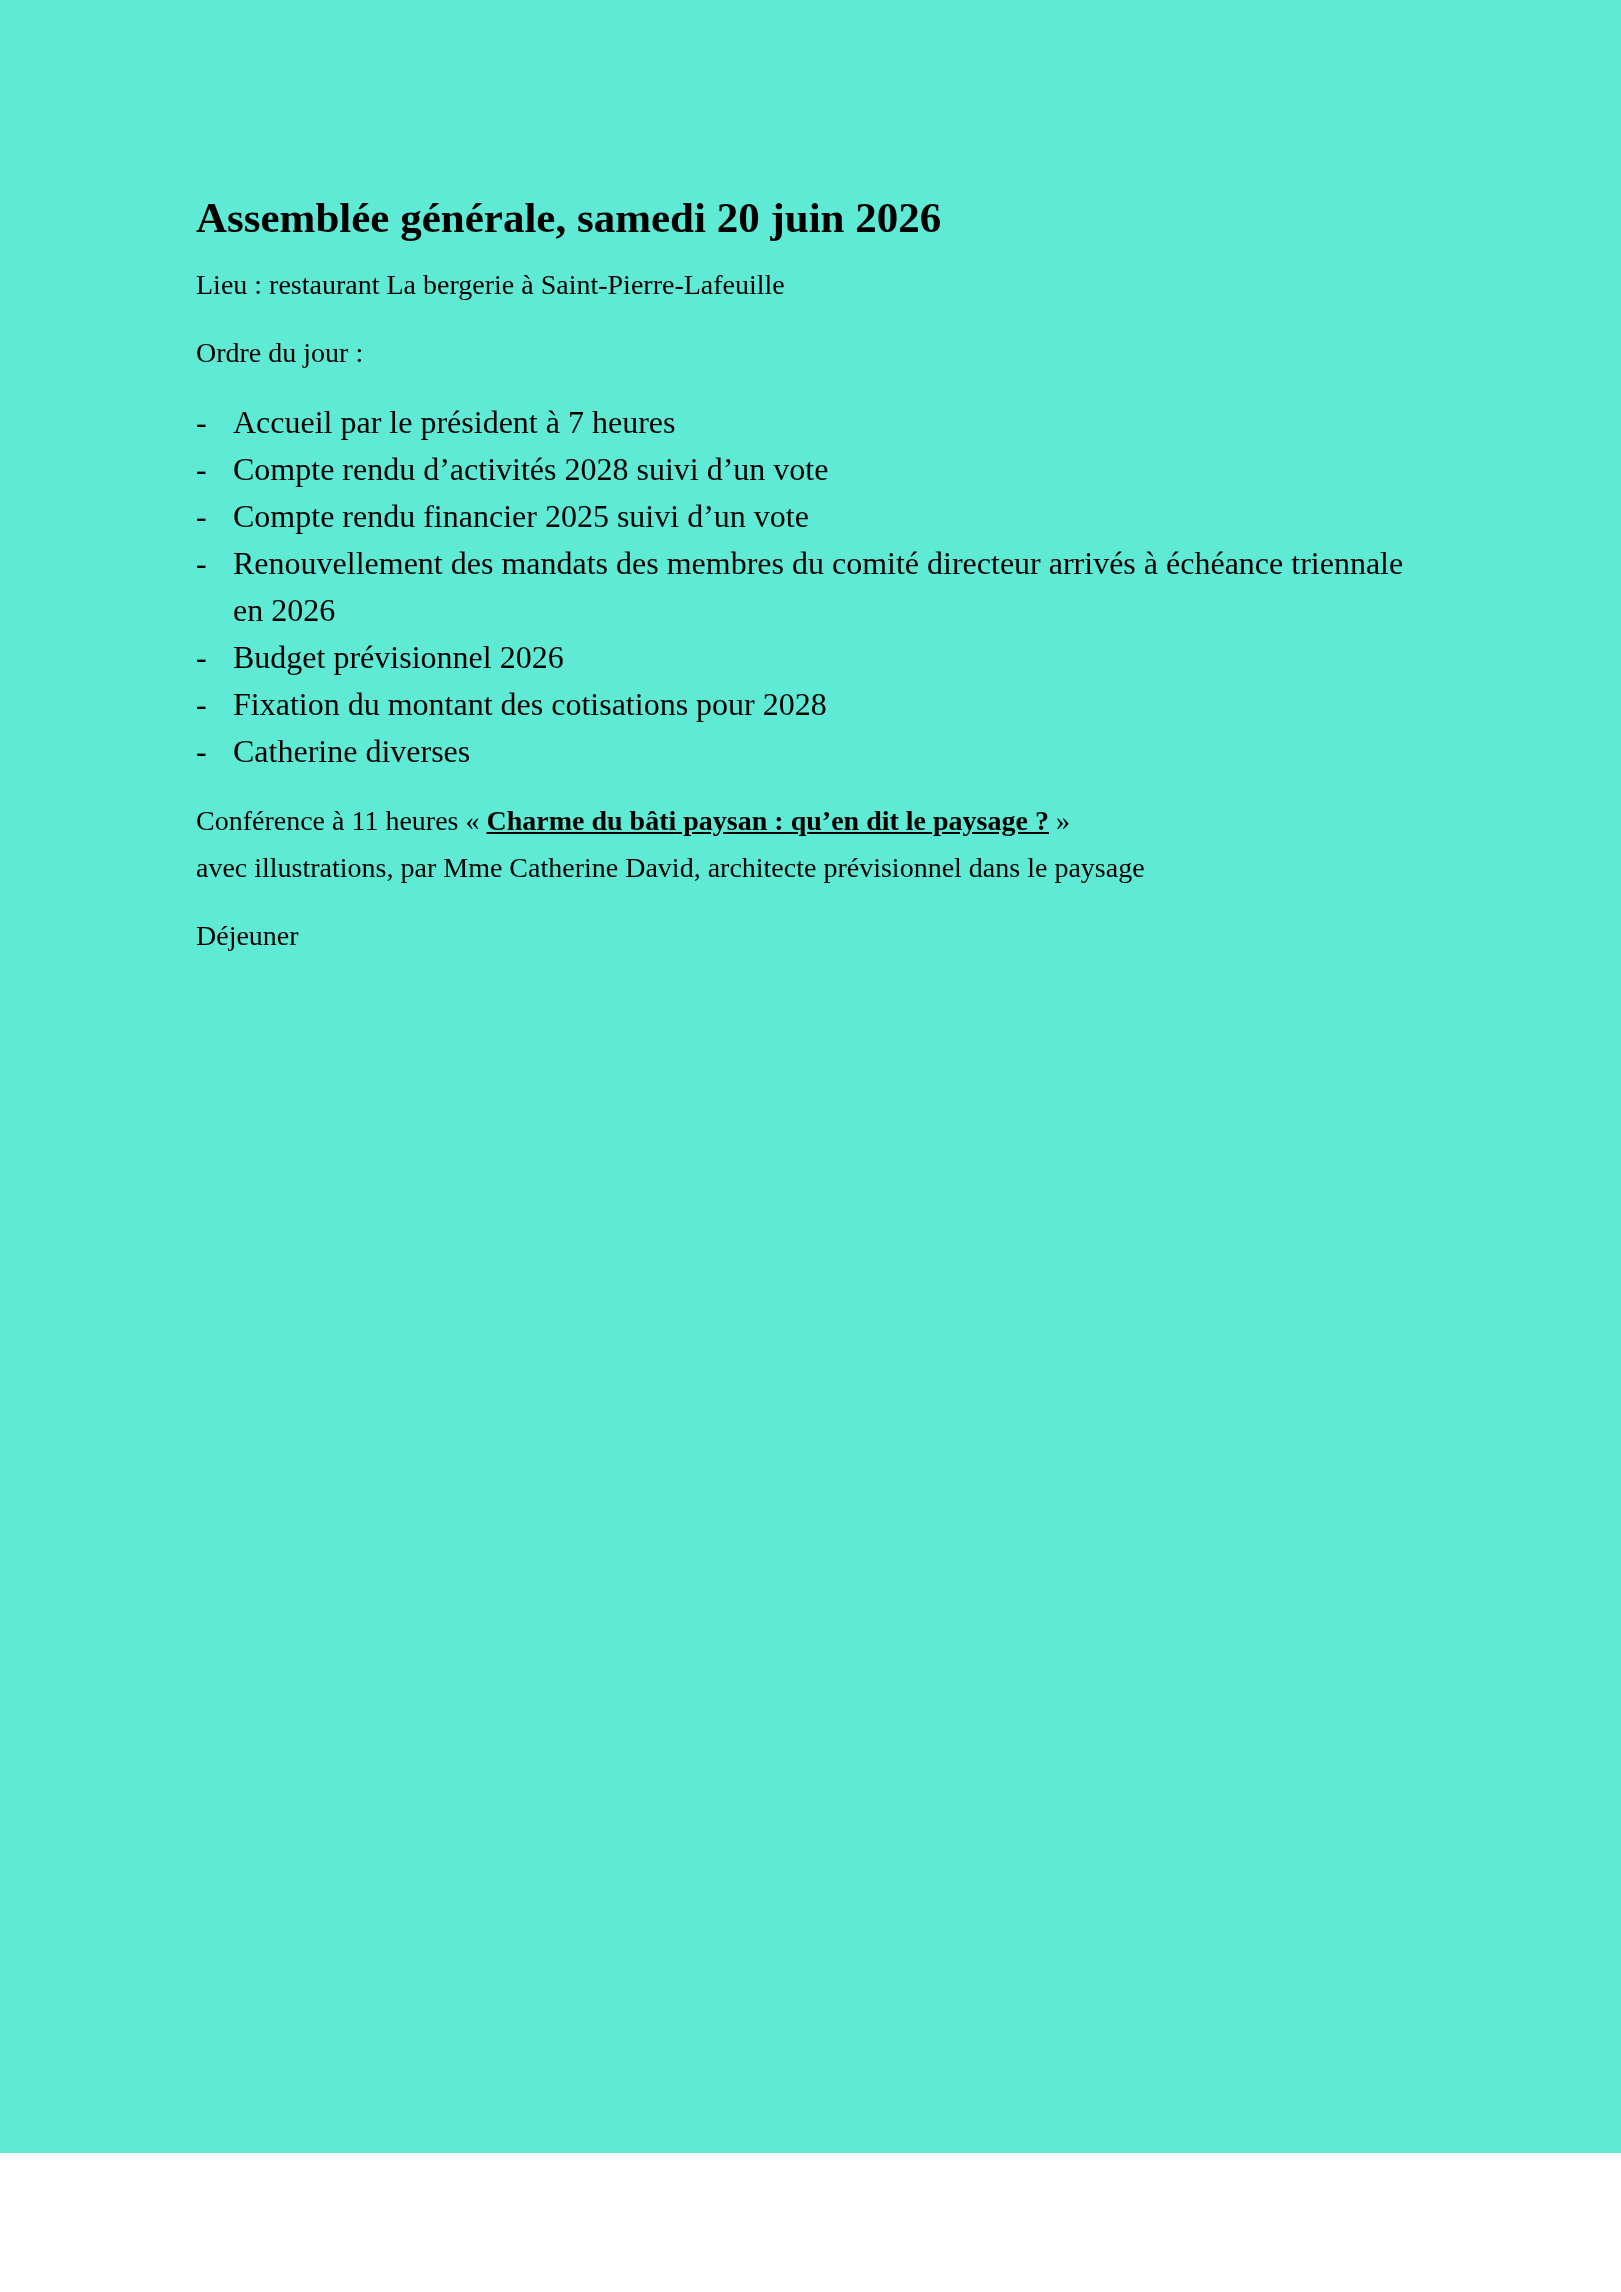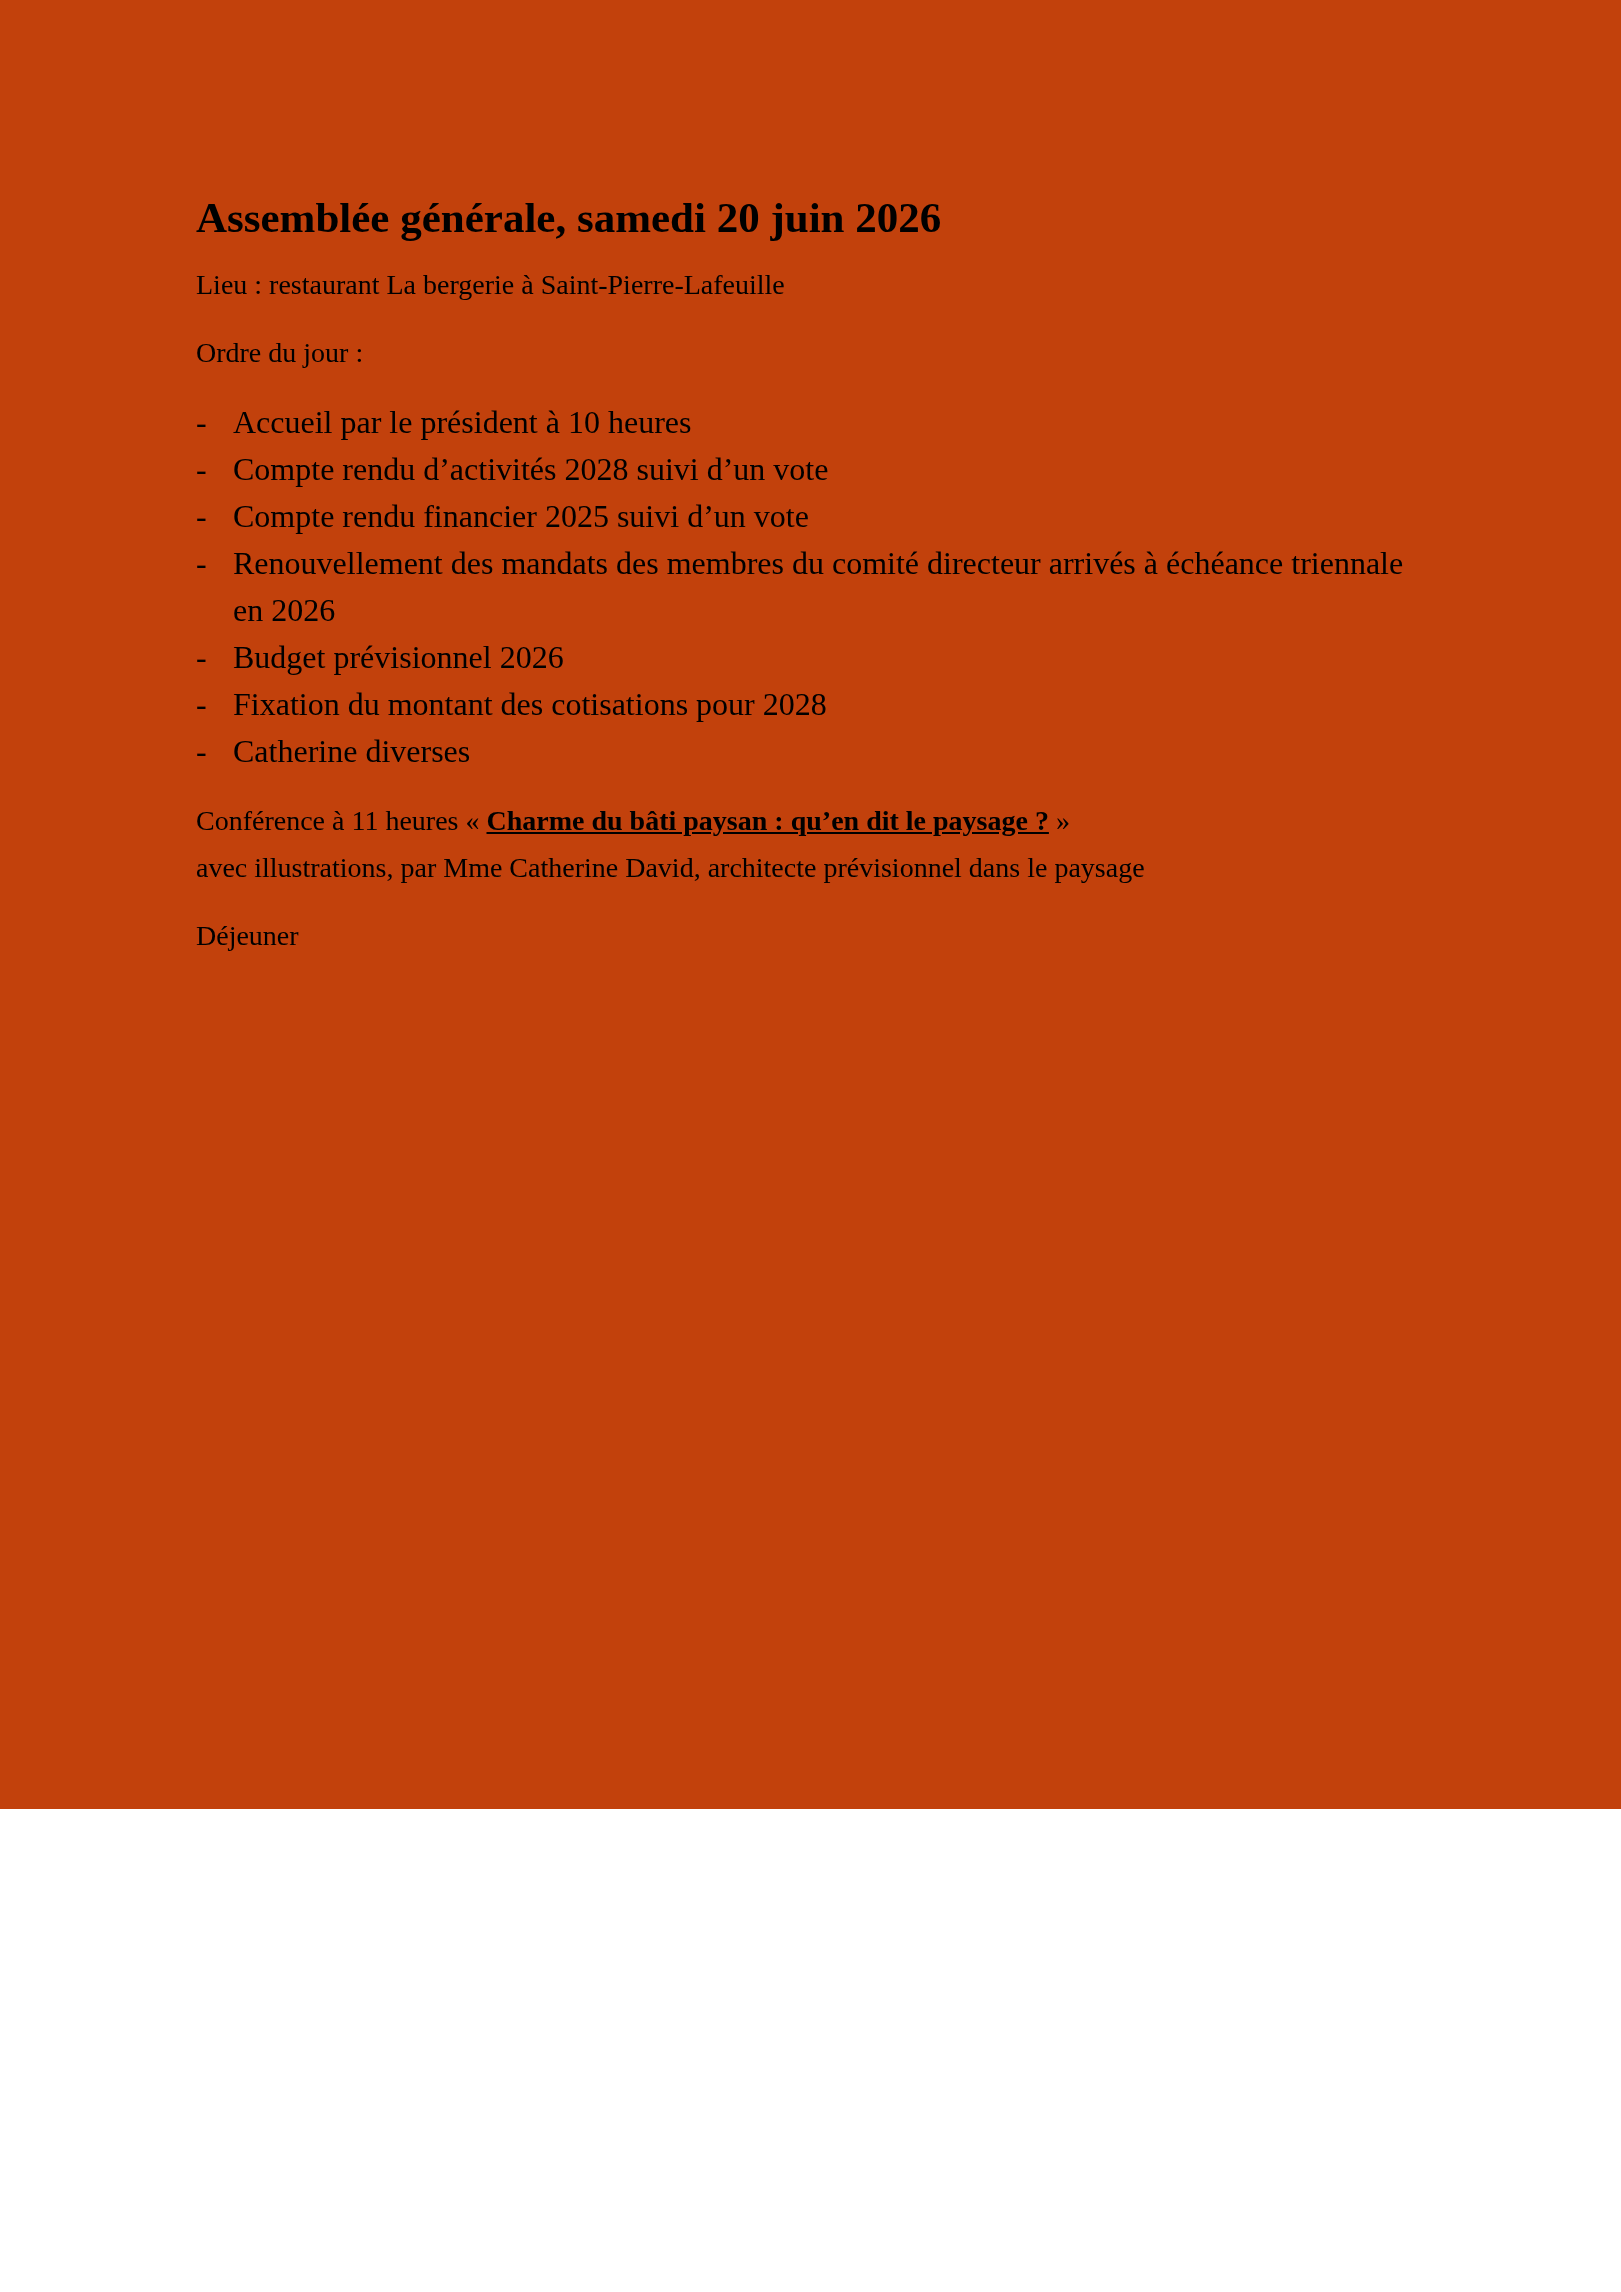--- a/index.html
+++ b/index.html
@@ -3,22 +3,22 @@
 <meta charset="utf-8">
 <style>
   html, body {
     margin: 0;
     padding: 0;
     background: #ffffff;
   }
   .page {
     position: relative;
     width: 1621px;
-    height: 1809px;
-    background: #c2410c;
+    height: 2153px;
+    background: #5eead4;
     color: #000000;
     font-family: "Liberation Serif", "DejaVu Serif", serif;
     overflow: hidden;
     box-sizing: border-box;
   }
   .content {
     position: absolute;
     left: 196px;
     top: 192px;
     width: 1229px;
@@ -79,21 +79,21 @@
 
     <h1 class="doc-title"><span class="title-bold">Assemblée générale,</span><span class="title-regular"> samedi 20 juin 2026</span></h1>
 
     <p class="para para-lieu">Lieu : restaurant La bergerie à Saint-Pierre-Lafeuille</p>
 
     <p class="para para-ordre">Ordre du jour :</p>
 
     <div class="agenda-list">
       <div class="agenda-item">
         <span class="dash">-</span>
-        <span class="item-text">Accueil par le président à 10 heures</span>
+        <span class="item-text">Accueil par le président à 7 heures</span>
       </div>
       <div class="agenda-item">
         <span class="dash">-</span>
         <span class="item-text">Compte rendu d’activités 2028 suivi d’un vote</span>
       </div>
       <div class="agenda-item">
         <span class="dash">-</span>
         <span class="item-text">Compte rendu financier 2025 suivi d’un vote</span>
       </div>
       <div class="agenda-item">

